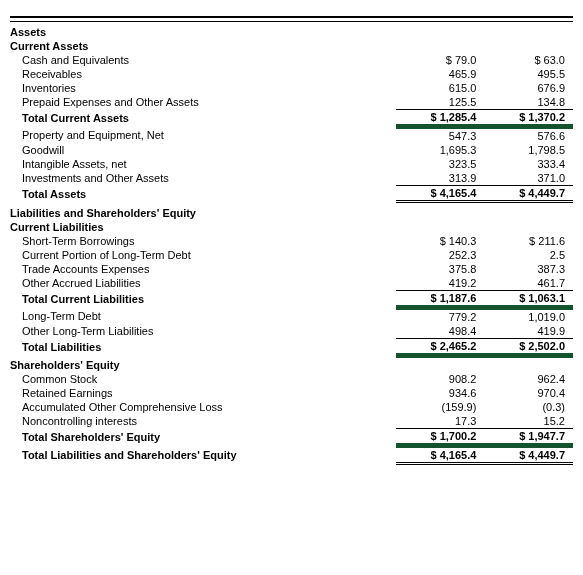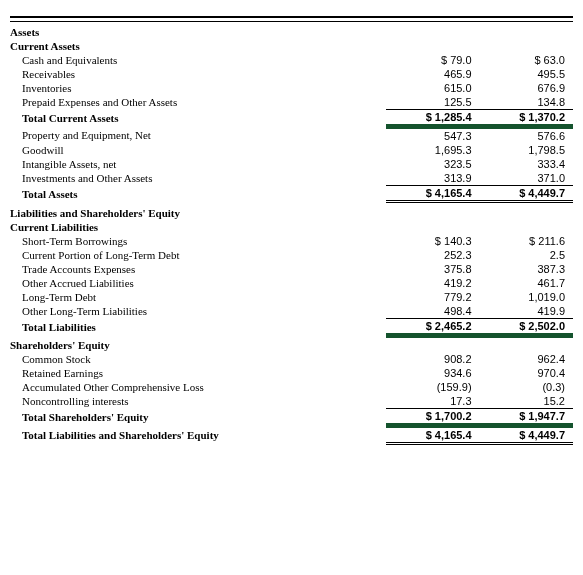--- a/index.html
+++ b/index.html
@@ -37,21 +37,20 @@
       border-bottom: 1px solid #000;
     }
     th:first-child { text-align: left; }
     td {
       padding: 1px 8px 1px 0;
       font-size: 11px;
     }
     td:first-child {
       padding-left: 0;
       text-align: left;
-      font-family: Liberation Serif, serif;
     }
     td.num {
       text-align: right;
       white-space: nowrap;
     }
     .section-header td {
       font-weight: bold;
       padding-top: 4px;
     }
     .sub-header td {
@@ -169,20 +168,25 @@
       <tr class="indented">
         <td style="padding-left:12px">Trade Accounts Expenses</td>
                     <td class="num">375.8</td>
                     <td class="num">387.3</td>
       </tr>
       <tr class="indented">
         <td style="padding-left:12px">Other Accrued Liabilities</td>
                     <td class="num">419.2</td>
                     <td class="num">461.7</td>
       </tr>
+      <tr class="subtotal-row">
+        <td style="padding-left:12px">Total Current Liabilities</td>
+                    <td class="num">$ 1,187.6</td>
+                    <td class="num">$ 1,063.1</td>
+      </tr>
       <tr class="indented">
         <td style="padding-left:12px">Long-Term Debt</td>
                     <td class="num">779.2</td>
                     <td class="num">1,019.0</td>
       </tr>
       <tr class="indented">
         <td style="padding-left:12px">Other Long-Term Liabilities</td>
                     <td class="num">498.4</td>
                     <td class="num">419.9</td>
       </tr>

